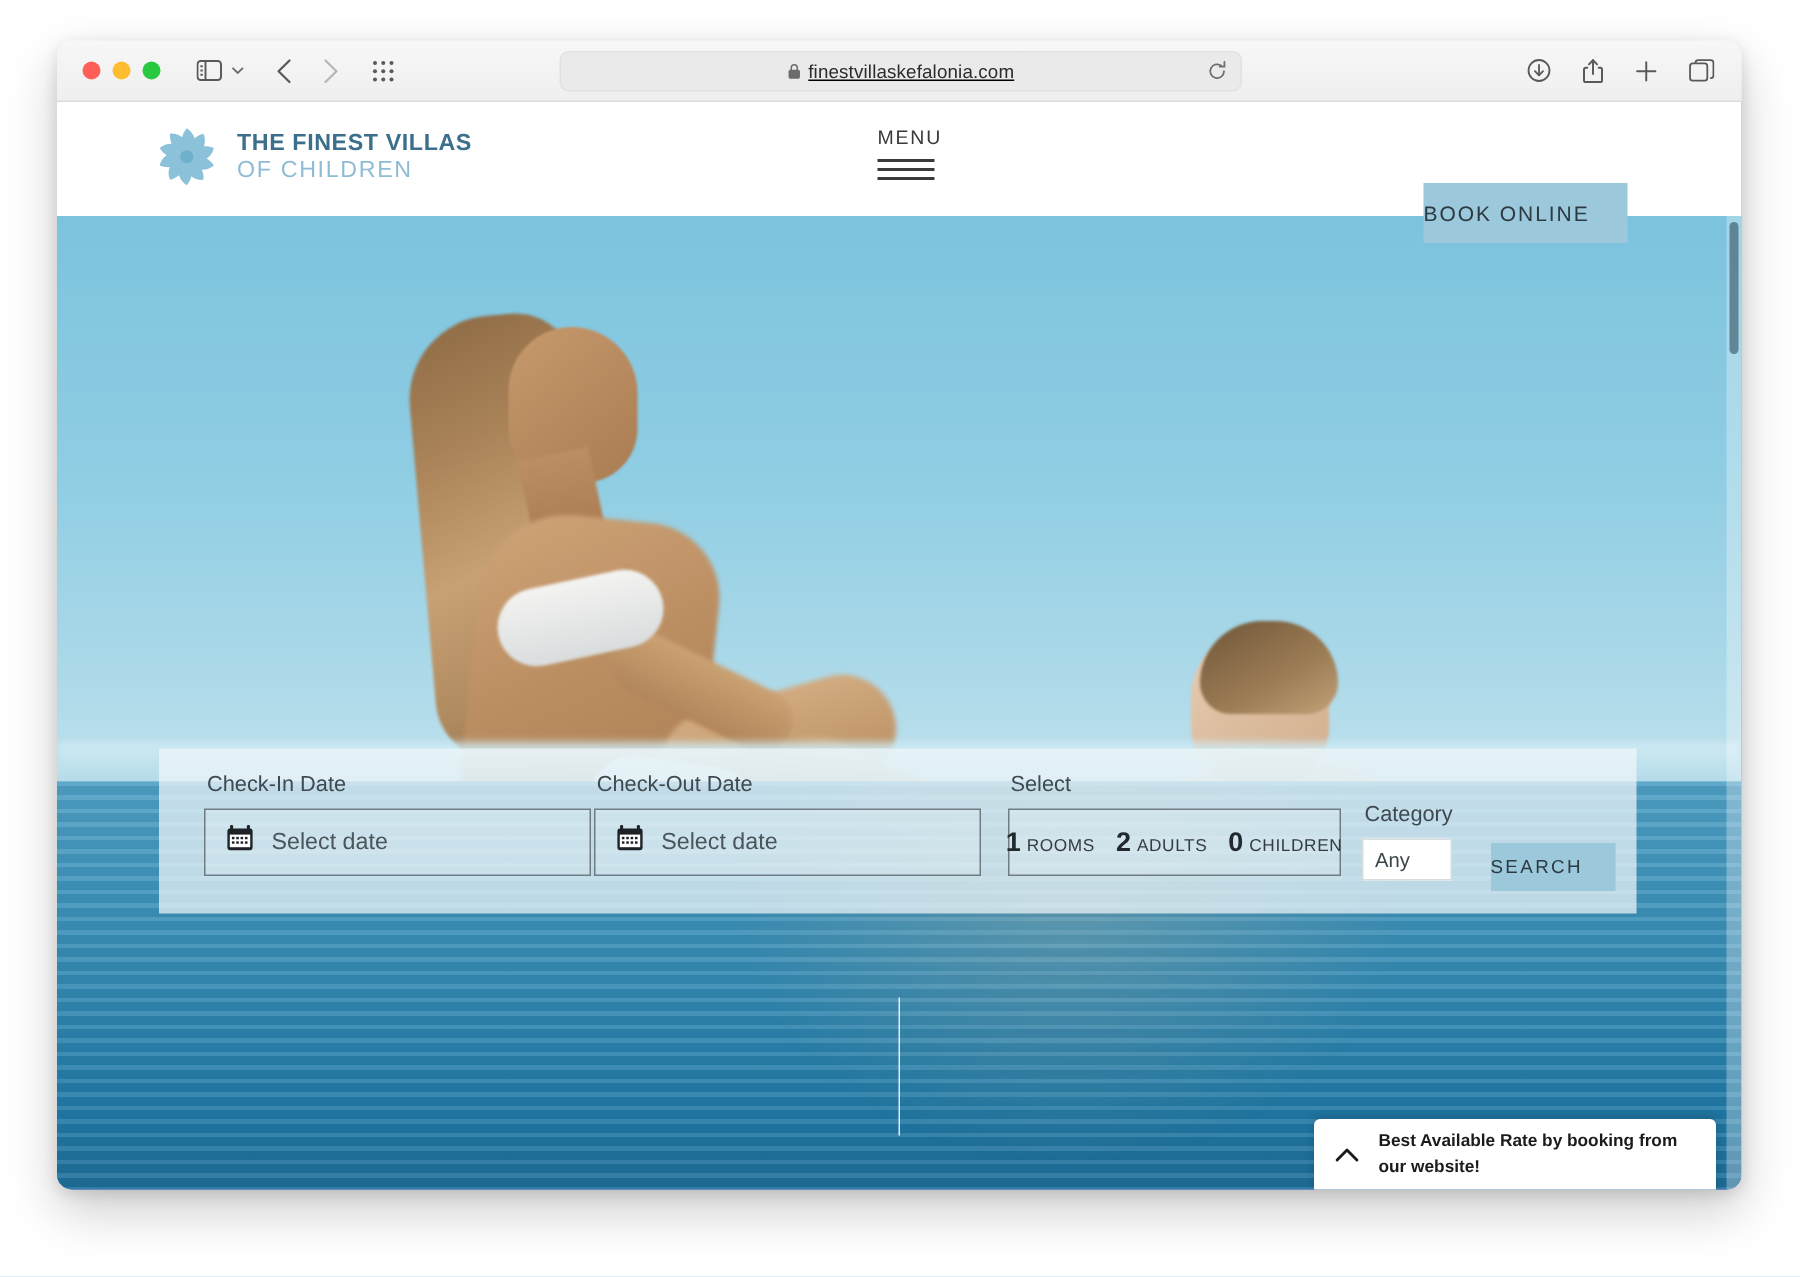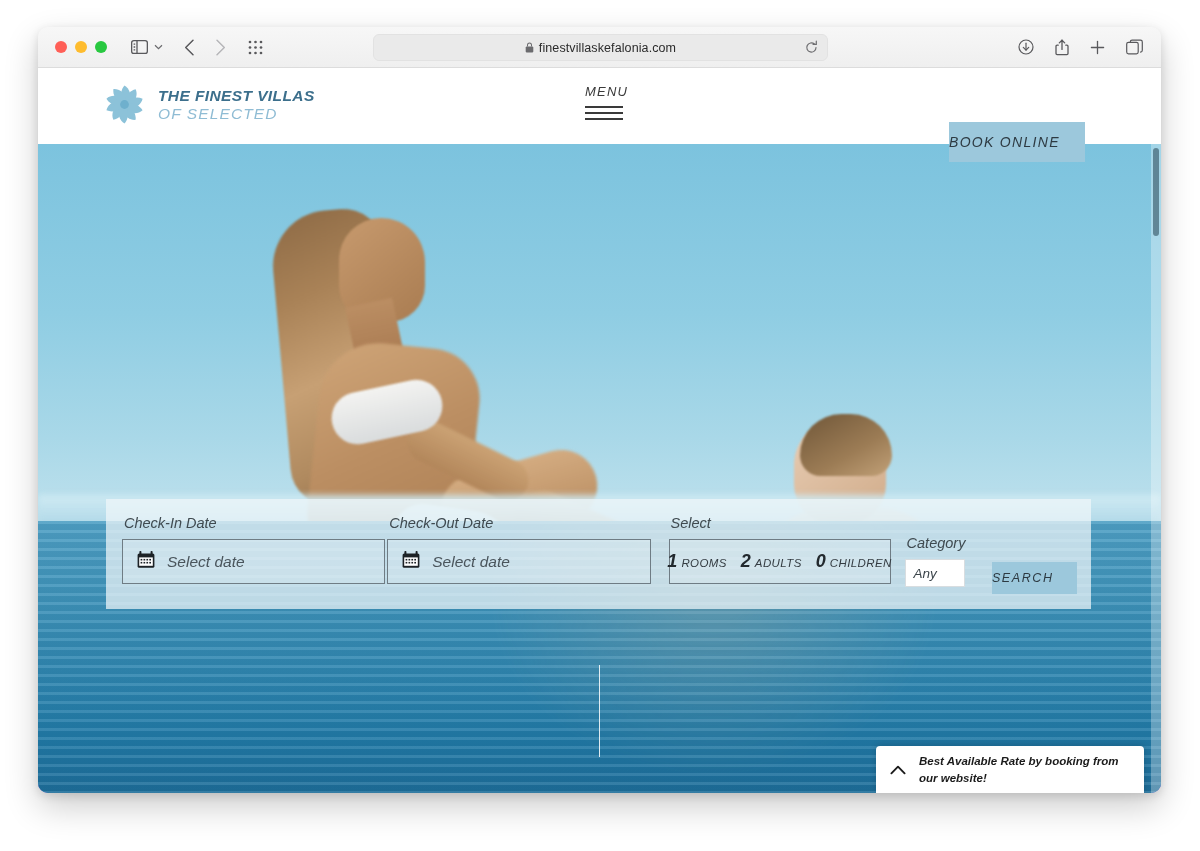--- a/index.html
+++ b/index.html
@@ -57,40 +57,40 @@
 
   
   #address-field {
     position: absolute;
     left: 335px; top: 7px;
     width: 453px; height: 25px;
     background: #eaeaea;
     border-radius: 6px;
     display: flex; align-items: center; justify-content: center;
     border: 1px solid #e2e2e2;
+    text-decoration: underline;
   }
   #address-inner { display:flex; align-items:center; gap:5px; }
   #lock-icon { display:flex; }
   #url-text {
     font-size: 12.5px; color: #2b2b2b; letter-spacing: 0.1px;
   }
   #reload-btn { position: absolute; right: 9px; top: 5px; color:#6e6e71; }
 
   #tb-right {
     position: absolute; right: 18px; top: 0; height: 40px;
     display: flex; align-items: center; gap: 21px;
   }
 
   
   #page {
     position: relative;
     height: 726px;
     overflow: hidden;
     background: #d946ef;
-    font-style: italic;
   }
 
   
   #site-header {
     position: relative;
     height: 76px;
     background: #ffffff;
     z-index: 6;
   }
   #logo-block {
@@ -325,21 +325,21 @@
     border: 1px solid #6f7c84;
     background: rgba(255,255,255,0.18);
     display: flex; align-items: center;
     padding: 0 14px;
     box-sizing: border-box;
     cursor: pointer;
   }
   .field-placeholder {
     font-size: 15.5px; color: #4a555c; margin-left: 12px;
   }
-  #checkin-group  { width: 266px; margin-left: 2px; }
+  #checkin-group  { width: 266px; margin-left: 16px; }
   #checkout-group { width: 266px; margin-left: 2px; }
   #guests-group   { width: 222px; margin-left: 18px; }
   #guests-box { justify-content: center; gap: 0; }
   .guest-seg { display:flex; align-items: baseline; margin: 0 7px; }
   .guest-num {
     font-size: 18px; font-weight: bold; color: #22292e; margin-right: 4px;
   }
   .guest-cap {
     font-size: 11.5px; color: #343c42; letter-spacing: 0.4px;
   }
@@ -555,21 +555,21 @@
                   <g transform="rotate(324)">
                       <path d="M0 -19 C5 -16 7 -10 4.5 -4.5 C2 -1.5 -1 -1.5 -2.5 -4 C-4.5 -9 -3.5 -15 0 -19Z"></path>
                     </g>
                   <circle cx="0" cy="0" r="4.4" fill="#6fb0cd"></circle>
                 </g>
               </g>
             </svg>
           </span>
           <span id="logo-text">
             <div id="logo-line1">THE FINEST VILLAS</div>
-            <div id="logo-line2">OF SELECTED</div>
+            <div id="logo-line2">OF CHILDREN</div>
           </span>
         </div>
 
         <div id="menu-block">
           <div id="menu-label">MENU</div>
           <div id="menu-bars">
             <i></i>
               <i></i>
               <i></i>
           </div>

